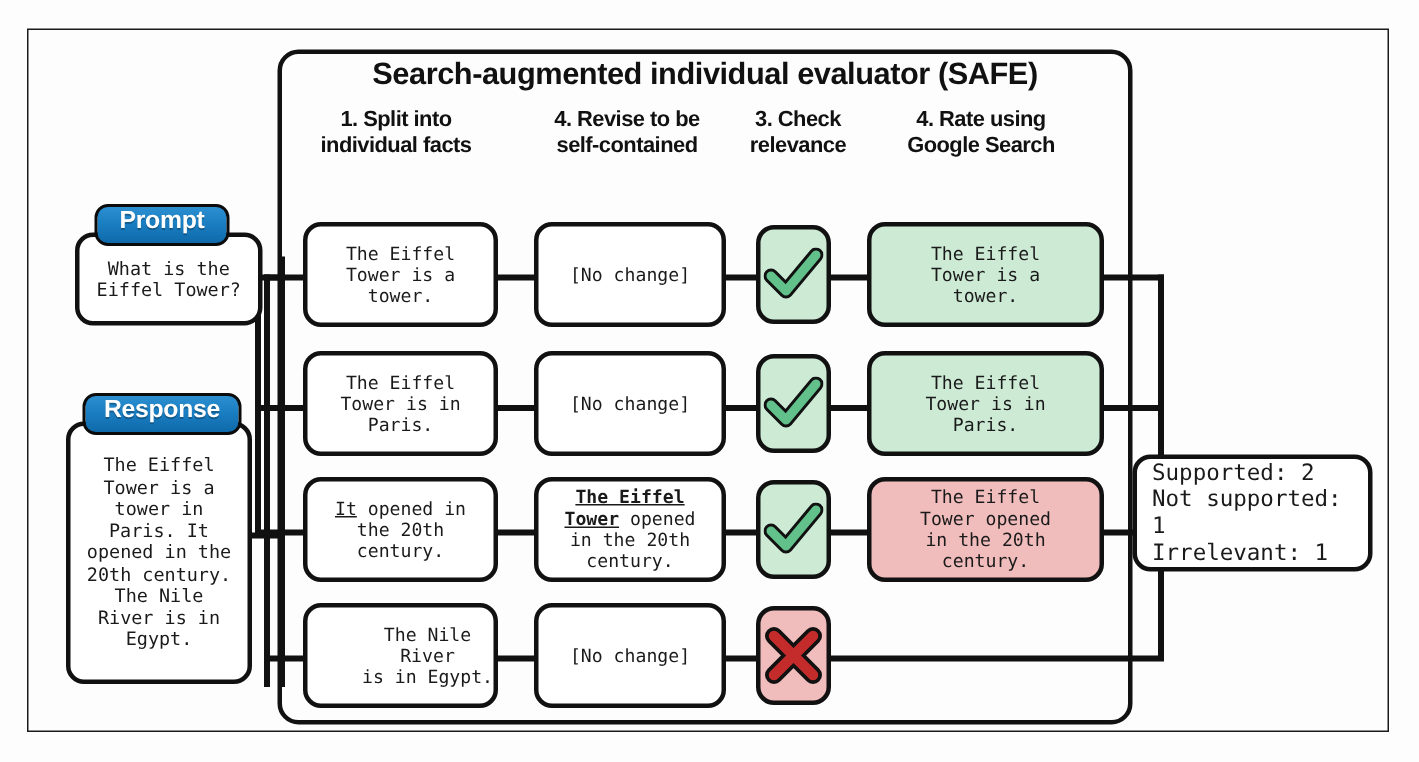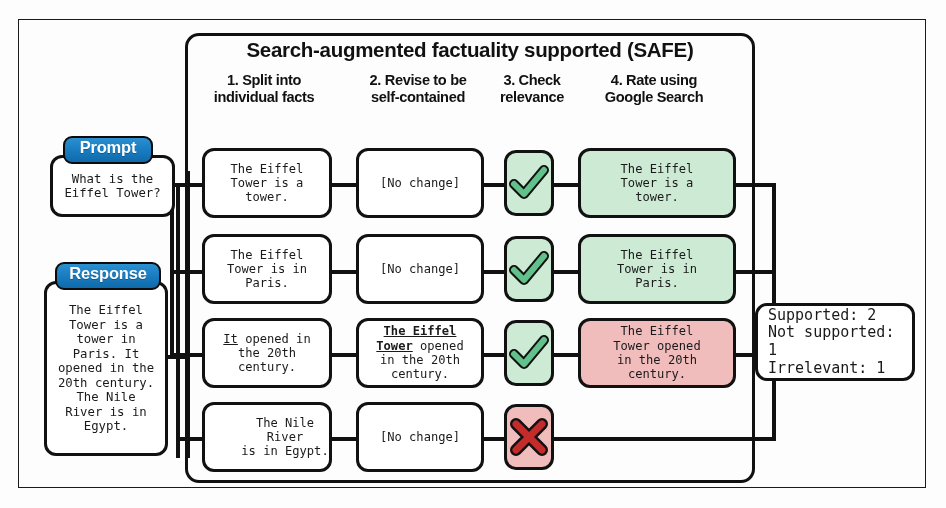--- a/index.html
+++ b/index.html
@@ -176,25 +176,25 @@
 
   <div class="wire wire-h" style="left:736px;top:183px;width:40px;"></div>
   <div class="wire wire-h" style="left:736px;top:270px;width:40px;"></div>
   <div class="wire wire-h" style="left:736px;top:353px;width:40px;"></div>
 
   <div class="wire wire-v" style="left:772px;top:183px;height:256px;"></div>
 
   <div class="wire wire-h" style="left:760px;top:348px;width:30px;"></div>
 
   <div class="safe-panel"></div>
-  <div class="safe-title">Search-augmented factuality supported (SAFE)</div>
+  <div class="safe-title">Search-augmented individual evaluator (SAFE)</div>
 
   <div class="col-head" style="left:196px;width:136px;">1. Split into
 individual facts</div>
-  <div class="col-head" style="left:348px;width:140px;">2. Revise to be
+  <div class="col-head" style="left:348px;width:140px;">4. Revise to be
 self-contained</div>
   <div class="col-head" style="left:494px;width:76px;">3. Check
 relevance</div>
   <div class="col-head" style="left:574px;width:160px;">4. Rate using
 Google Search</div>
 
   <div class="pill" style="left:63px;top:136px;width:90px;height:28px;">
     <span>Prompt</span>
   </div>
   <div class="box" style="left:50px;top:155px;width:125px;height:62px;font-size:12.3px;">

